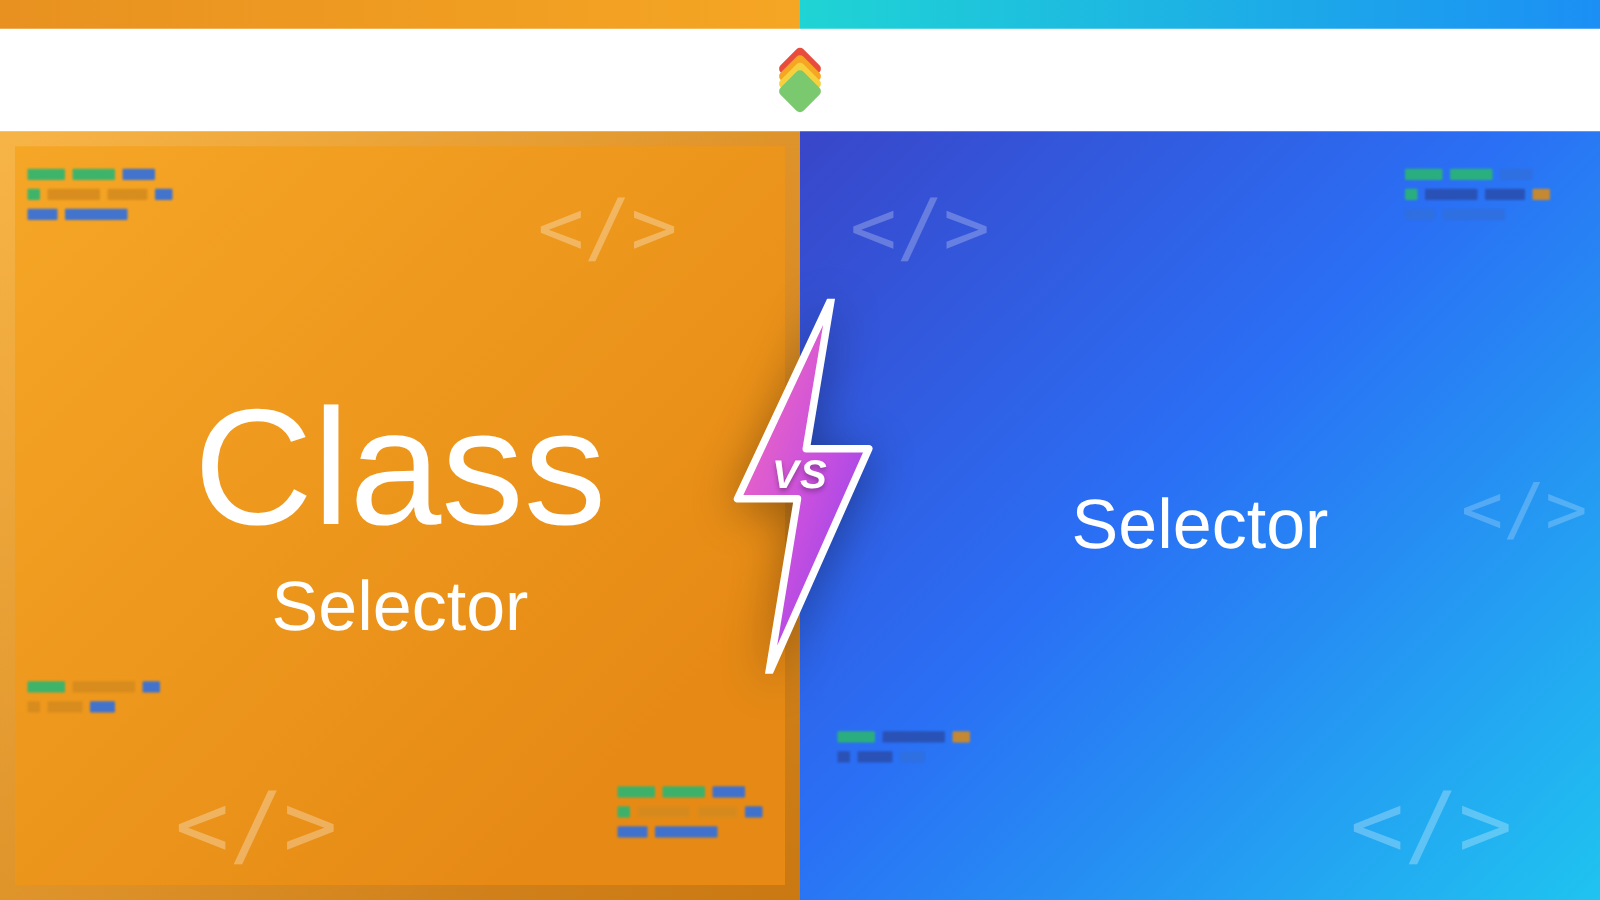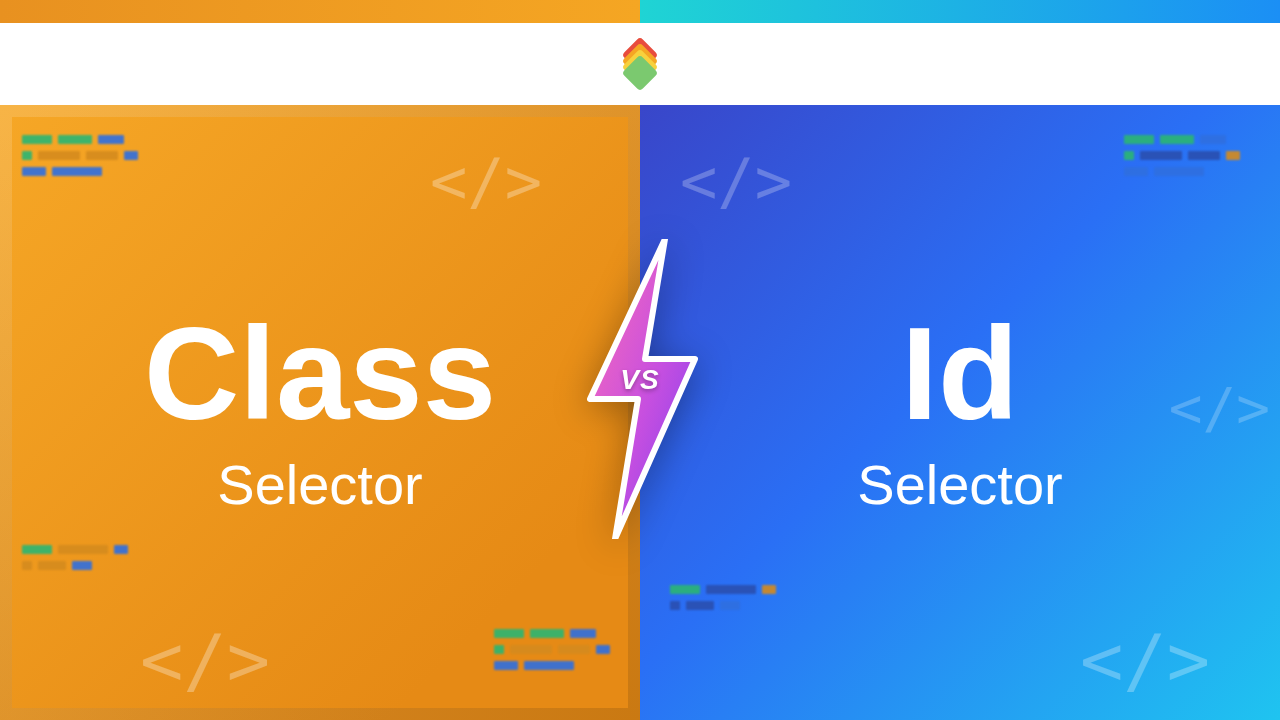--- a/index.html
+++ b/index.html
@@ -13,40 +13,40 @@
 .logo-mark .l1{top:-2px;background:#e84c3d}
 .logo-mark .l2{top:4px;background:#f5a623}
 .logo-mark .l3{top:10px;background:#f7d13d}
 .logo-mark .l4{top:16px;background:#7bc96f}
 .brand{font-size:30px;font-weight:800;letter-spacing:2px;color:#2c3440}
 .panels{height:615px;display:flex;position:relative}
 .panel{flex:1;position:relative;display:flex;flex-direction:column;align-items:center;justify-content:center;overflow:hidden}
 .panel.left{background:linear-gradient(135deg,#f6a726 0%,#e68a15 80%)}
 .panel.right{background:linear-gradient(135deg,#3946c9 0%,#2a6ff5 45%,#1fc4f0 100%)}
 .panel.left::after{content:"";position:absolute;inset:0;border:12px solid rgba(0,0,0,0);border-image:linear-gradient(135deg,rgba(255,255,255,.15),rgba(0,0,0,.12)) 1}
-.title{font-size:132px;font-weight:700;color:#fff;line-height:1}
+.title{font-size:132px;font-weight:400;color:#fff;line-height:1}
 .subtitle{font-size:56px;font-weight:500;color:#fff;margin-top:12px}
 .codeicon{position:absolute;font-family:monospace;font-weight:300;user-select:none;pointer-events:none}
 .ci1{top:40px;left:430px;font-size:62px;color:rgba(255,255,255,.3)}
 .ci2{bottom:18px;left:140px;font-size:72px;color:rgba(255,255,255,.3)}
 .ci3{top:40px;left:40px;font-size:62px;color:rgba(255,255,255,.25)}
 .ci4{top:270px;right:10px;font-size:56px;color:rgba(255,255,255,.22)}
 .ci5{bottom:18px;right:70px;font-size:72px;color:rgba(255,255,255,.28)}
 .blurlines{position:absolute;display:flex;flex-direction:column;gap:7px;filter:blur(1px);opacity:.9}
 .blurlines .row{display:flex;gap:6px}
 .blurlines .seg{height:9px;border-radius:1px}
 .bl-tl{top:30px;left:22px}
 .bl-bl{bottom:150px;left:22px}
 .bl-br-o{bottom:50px;right:30px}
 .bl-tr{top:30px;right:40px}
 .bl-br-b{bottom:110px;left:30px}
 .vs-wrap{position:absolute;left:50%;top:50%;transform:translate(-50%,-58%);z-index:10;pointer-events:none}
 .bolt{position:relative;width:160px;height:300px}
 .bolt svg{width:100%;height:100%;filter:drop-shadow(0 6px 18px rgba(0,0,0,.35))}
-.vs-text{position:absolute;left:50%;top:47%;transform:translate(-50%,-50%);font-size:28px;font-weight:800;color:#fff;font-style:italic;letter-spacing:1px;text-shadow:0 2px 4px rgba(0,0,0,.3)}
+.vs-text{position:absolute;left:50%;top:47%;transform:translate(-50%,-50%);font-size:32px;font-weight:800;color:#fff;font-style:italic;letter-spacing:1px;text-shadow:0 2px 4px rgba(0,0,0,.3)}
 </style>
 </head>
 <body>
 
 <div class="top-strip">
   <div class="l"></div>
     <div class="r"></div>
 </div>
 
 <div class="header">
@@ -125,21 +125,20 @@
           <span class="seg" style="width:10px;background:#2bb673"></span>
           <span class="seg" style="width:42px;background:#2a4fb0"></span>
           <span class="seg" style="width:32px;background:#2a4fb0"></span>
           <span class="seg" style="width:14px;background:#d58b1e"></span>
         </div>
       <div class="row">
           <span class="seg" style="width:24px;background:#2f6fe0"></span>
           <span class="seg" style="width:50px;background:#2f6fe0"></span>
         </div>
     </div>
-    <div class="title">Id</div>
     <div class="subtitle">Selector</div>
     <div class="codeicon ci4">&lt;/&gt;</div>
     <div class="blurlines bl-br-b">
       <div class="row">
           <span class="seg" style="width:30px;background:#2bb673"></span>
           <span class="seg" style="width:50px;background:#2a4fb0"></span>
           <span class="seg" style="width:14px;background:#d58b1e"></span>
         </div>
       <div class="row">
           <span class="seg" style="width:10px;background:#2a4fb0"></span>

